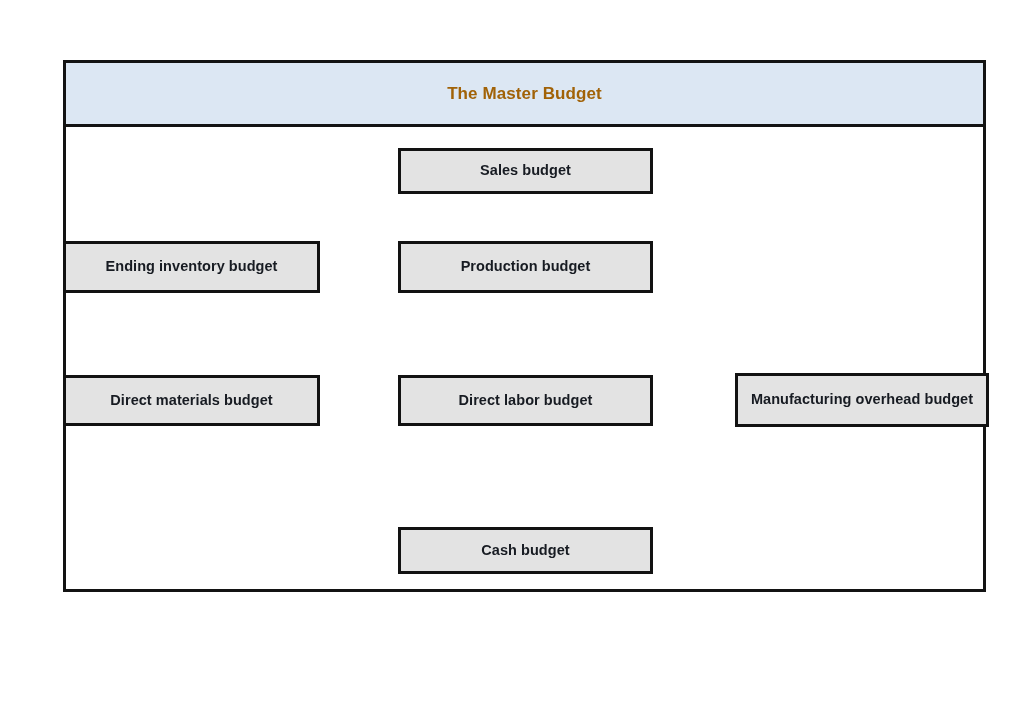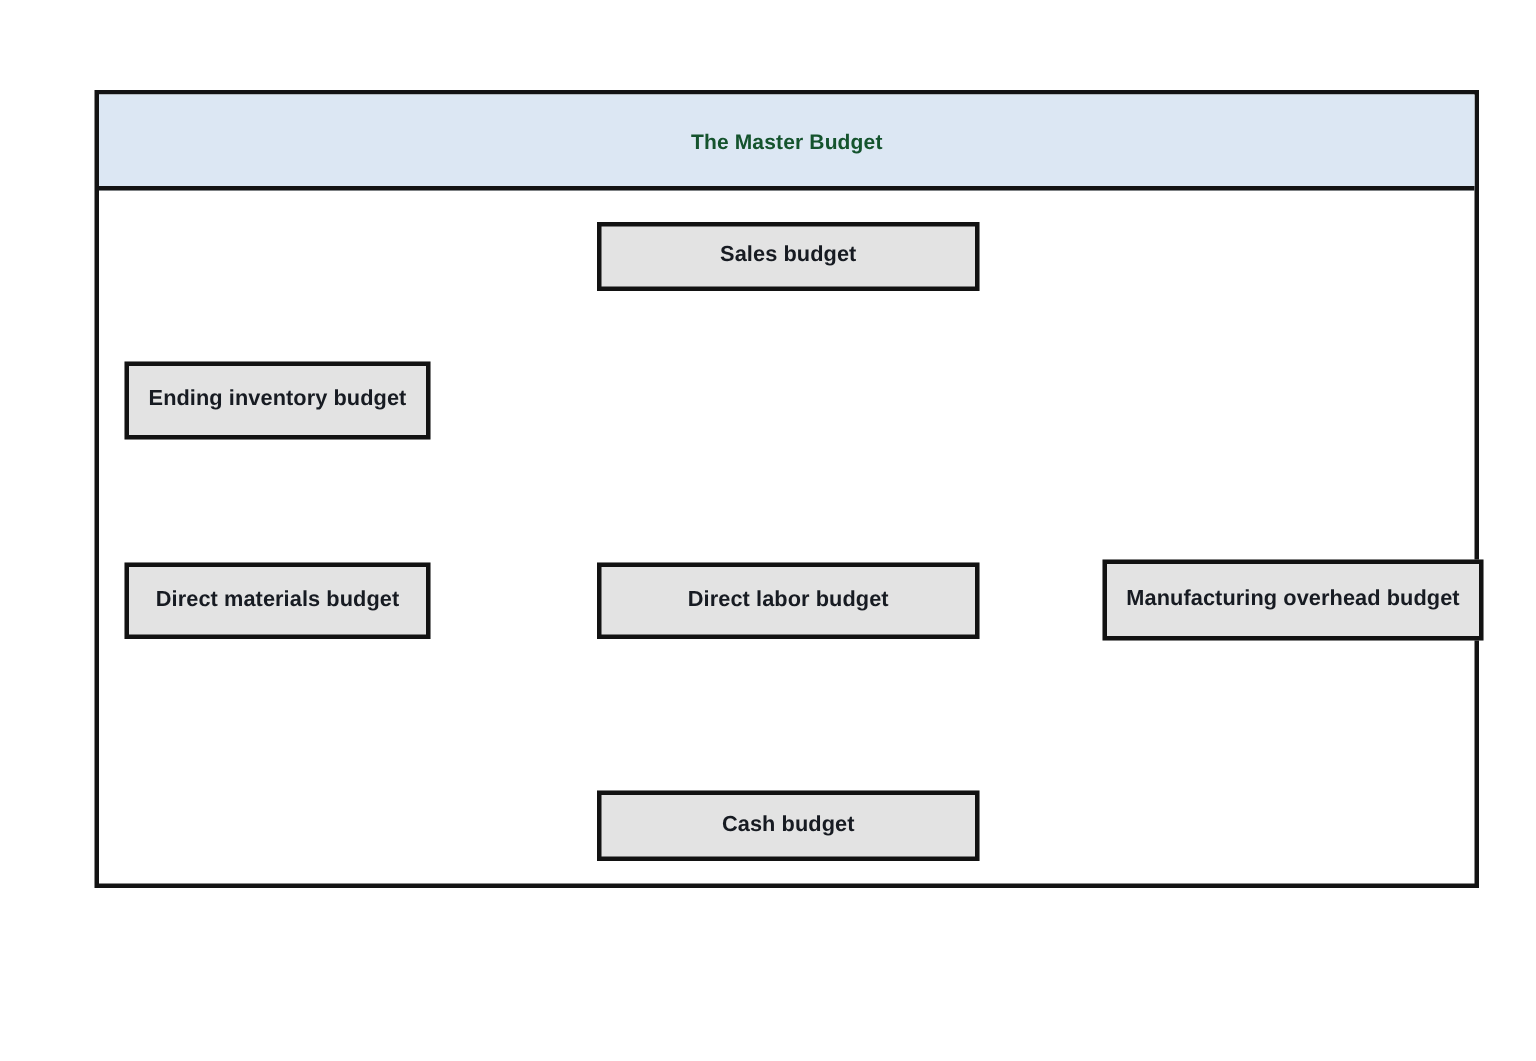--- a/index.html
+++ b/index.html
@@ -42,23 +42,23 @@
     width: 917px;
     height: 64px;
     box-sizing: border-box;
     background: #dce7f3;
     border-bottom: 3px solid #131313;
     display: flex;
     align-items: center;
     justify-content: center;
   }
   .title-band-text {
-    font-size: 14px;
+    font-size: 17px;
     font-weight: bold;
-    color: #14532d;
+    color: #a16207;
     letter-spacing: 0.1px;
   }
 
   
   .node {
     position: absolute;
     box-sizing: border-box;
     background: #e3e3e3;
     border: 3px solid #121212;
     display: flex;
@@ -69,21 +69,21 @@
   }
   .node-label {
     font-size: 14.5px;
     font-weight: bold;
     color: #171b22;
     line-height: 1.35;
     letter-spacing: 0.05px;
   }
 
   
-  .col-left   { left: -3px;  width: 204px; margin-left: 20px; }
+  .col-left   { left: -3px;  width: 257px; }
   .col-mid    { left: 332px; width: 255px; text-align: right; }
   .col-right  { left: 669px; width: 254px; }
 
   
   .row-1 { top: 85px;  height: 46px; }
   .row-2 { top: 178px; height: 52px; }
   .row-3 { top: 312px; height: 51px; }
   .row-4 { top: 464px; height: 47px; }
 
   .row-2.col-right { top: 176px; height: 54px; }
@@ -101,20 +101,23 @@
     </div>
 
     <div class="node col-mid row-1">
       <span class="node-label">Sales budget</span>
     </div>
 
     <div class="node col-left row-2">
       <span class="node-label">Ending inventory budget</span>
     </div>
 
+    <div class="node col-mid row-2">
+      <span class="node-label">Production budget</span>
+    </div>
 
 
     <div class="node col-mid row-3">
       <span class="node-label">Direct labor budget</span>
     </div>
 
     <div class="node col-left row-3">
       <span class="node-label">Direct materials budget</span>
     </div>
 

